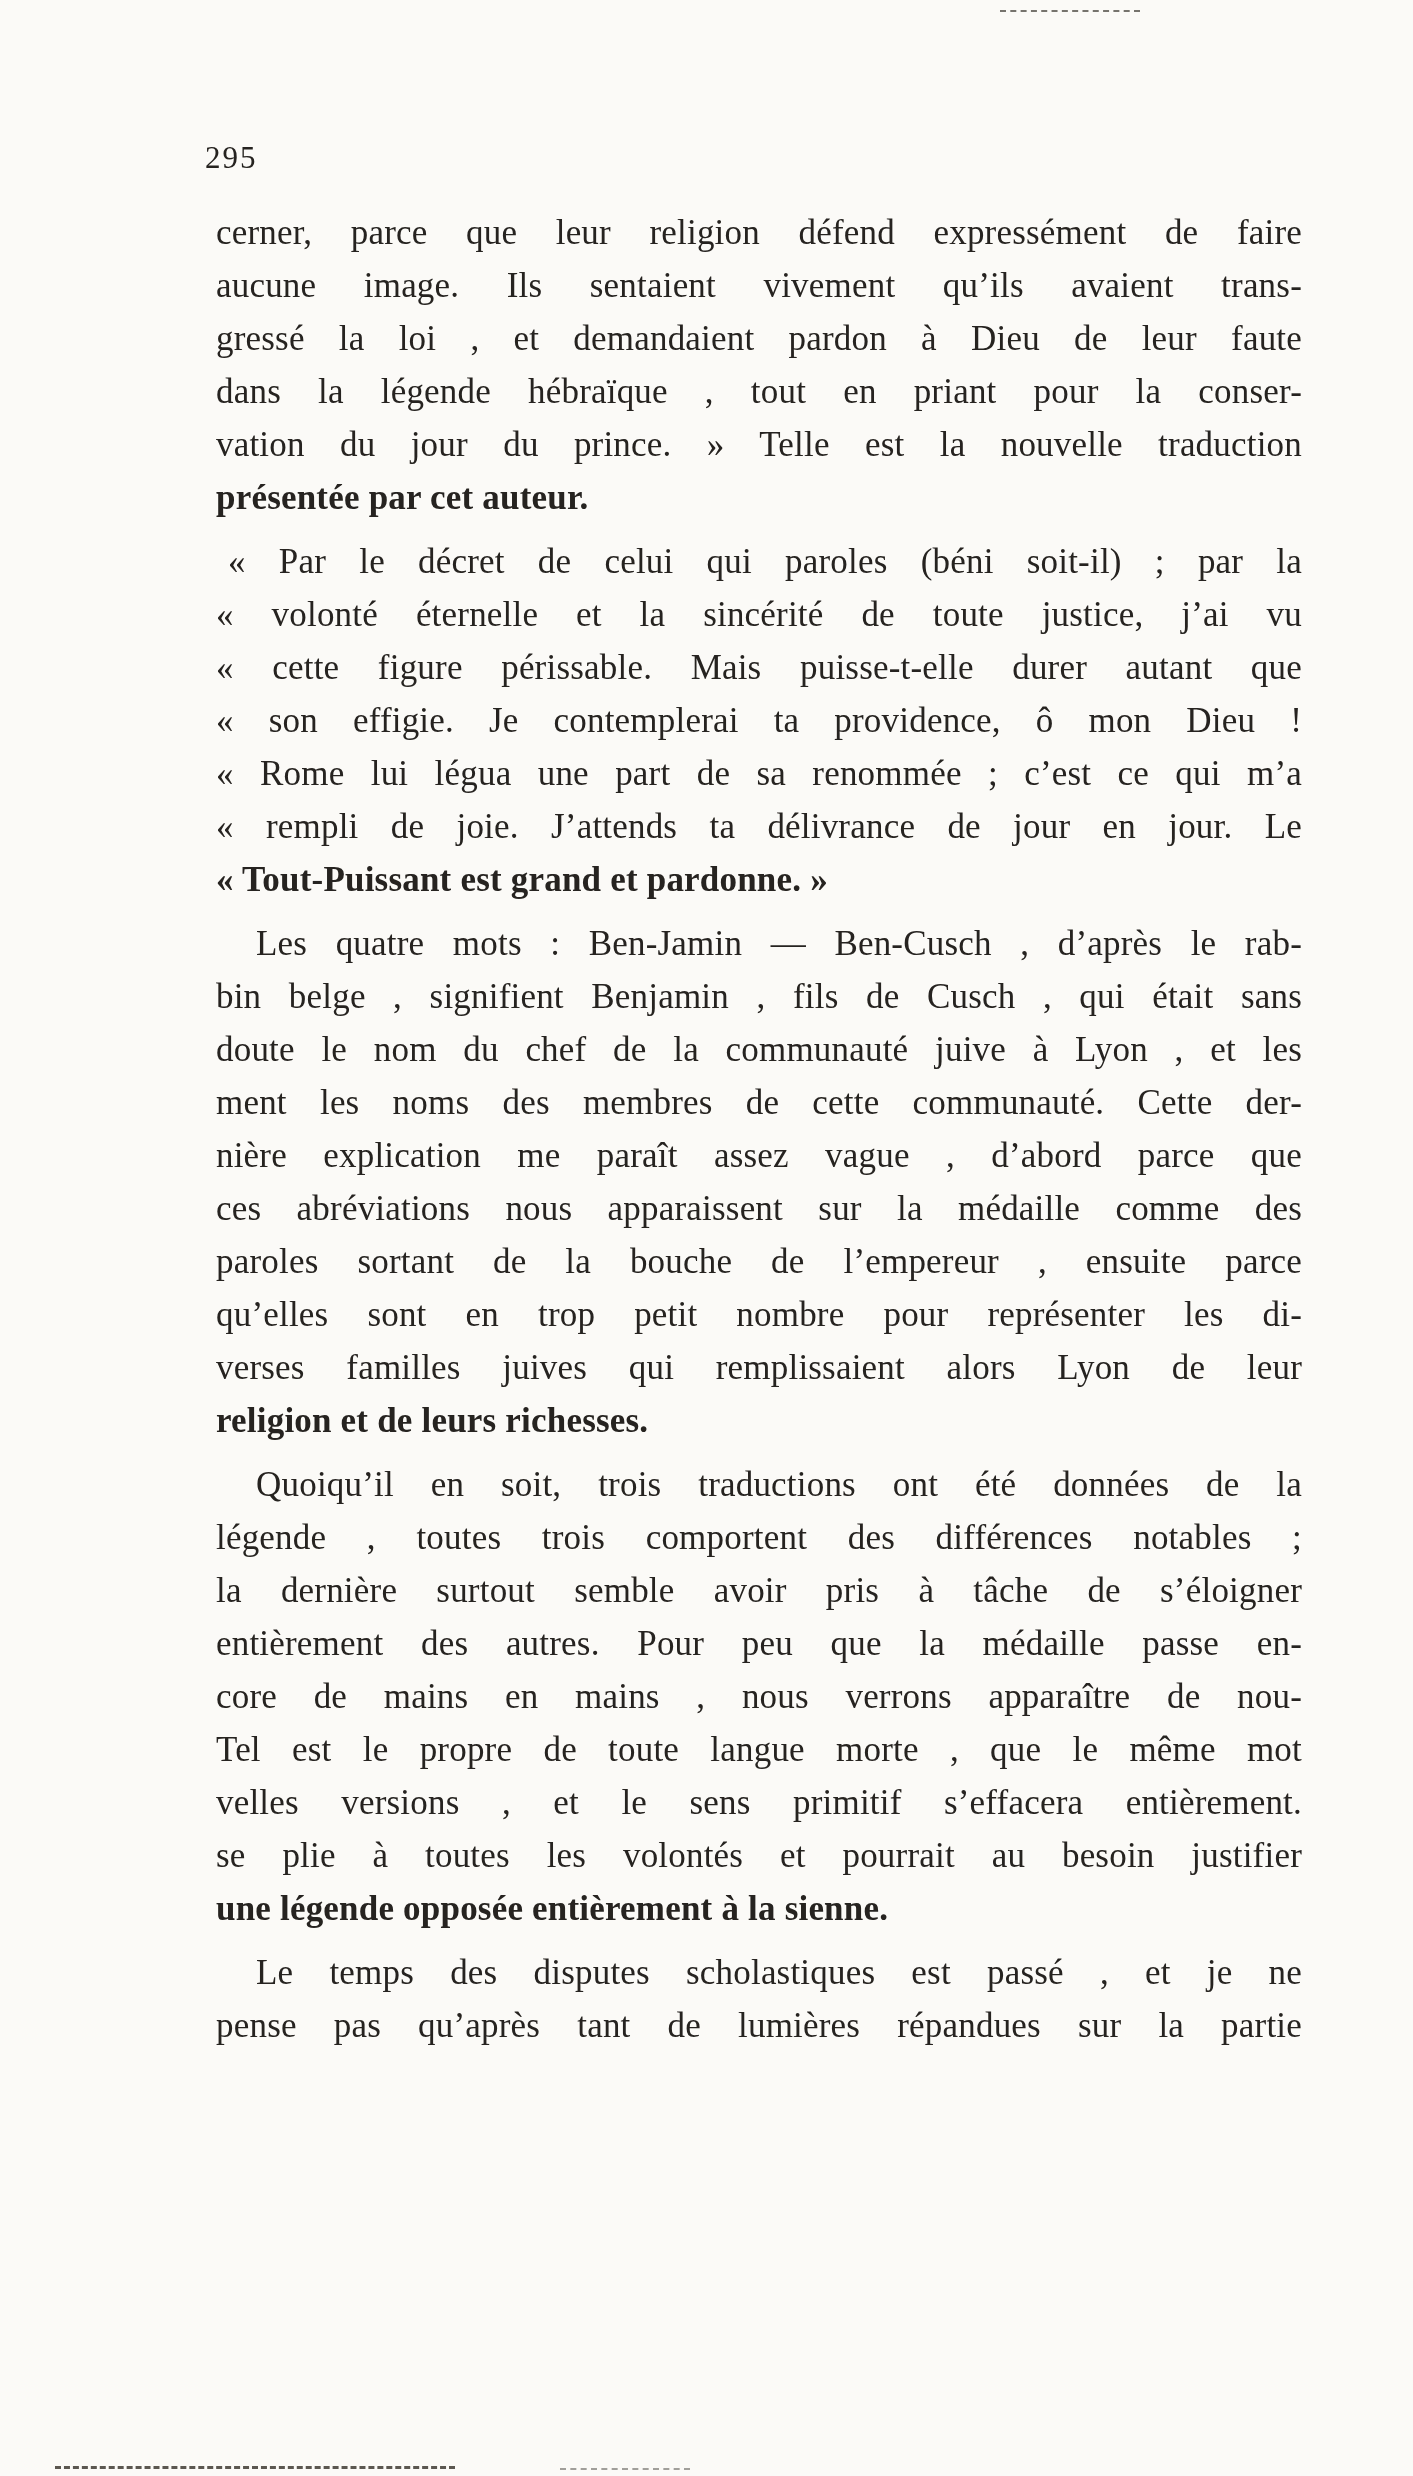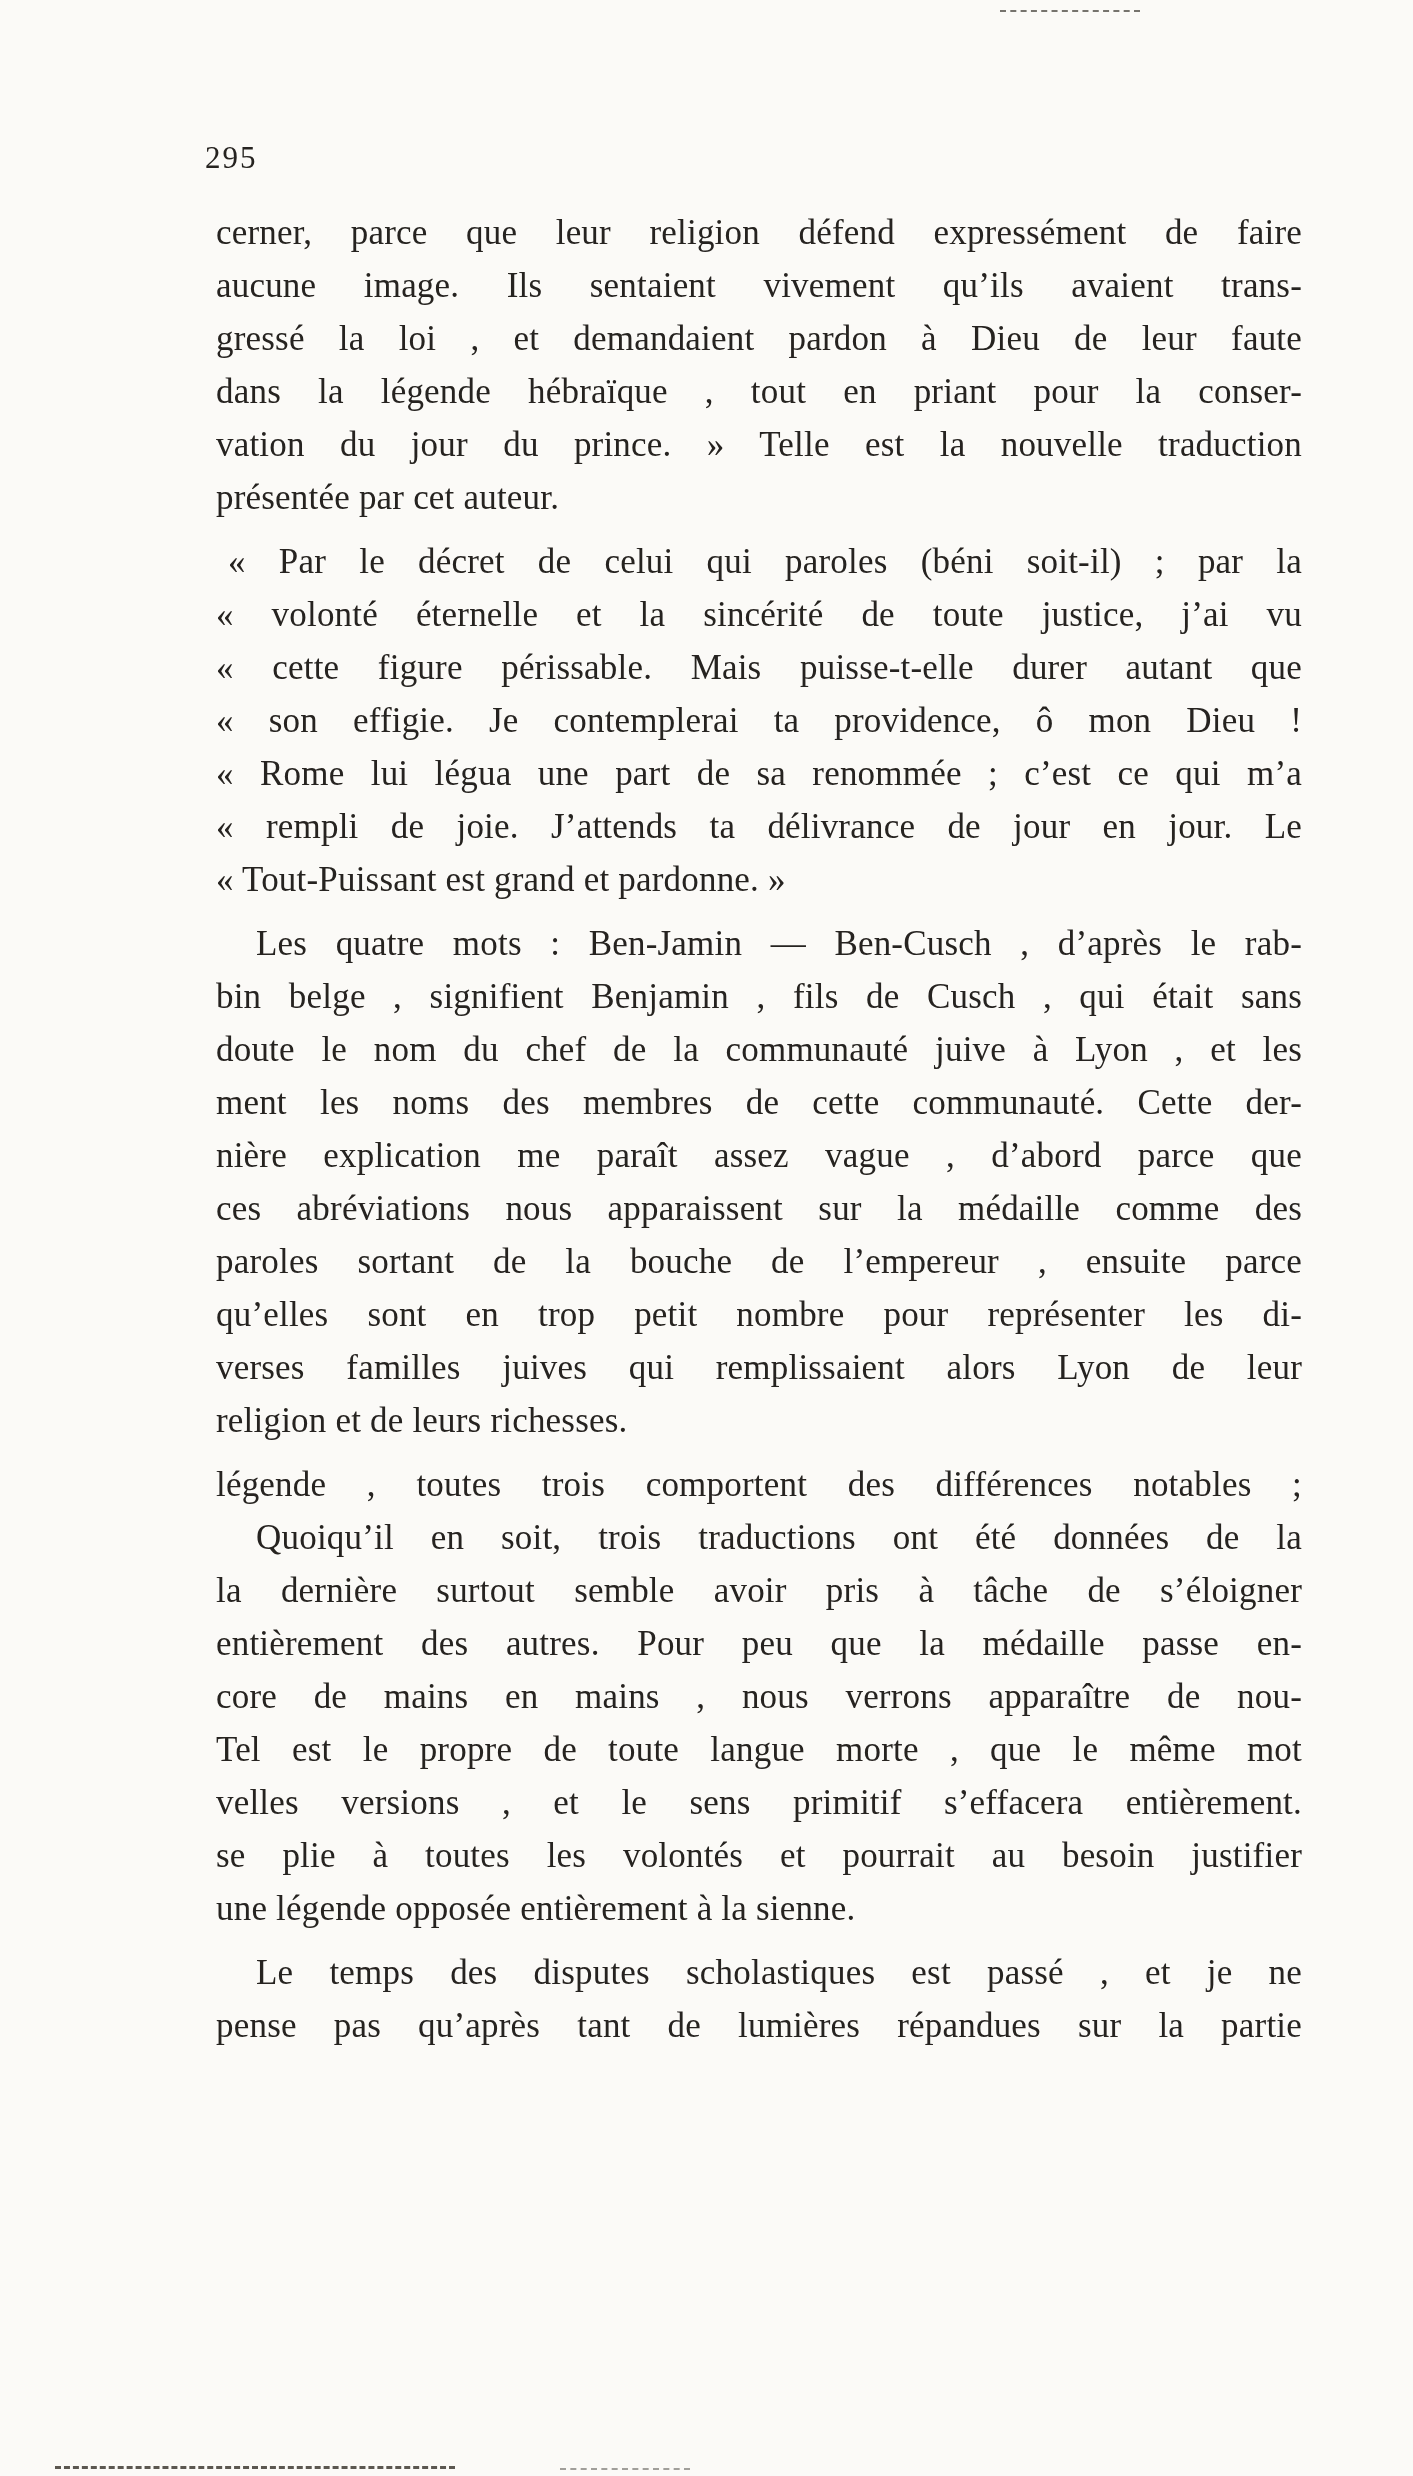--- a/index.html
+++ b/index.html
@@ -33,20 +33,21 @@
   .line {
     font-size: 35px;
     line-height: 53px;
     text-align: justify;
     text-align-last: justify;
     letter-spacing: 0.2px;
     white-space: normal;
   }
   .line.flush {
     text-align-last: left;
+    font-weight: bold;
   }
   .line.indent { text-indent: 40px; }
   .para.quote .line.indent { text-indent: 12px; }
   
   .artifact {
     position: absolute;
     border-top: 2px dashed #4a463f;
     opacity: 0.75;
   }
   .artifact.top-right { left: 1000px; top: 10px; width: 140px; }
@@ -85,22 +86,22 @@
           <div class="line">doute le nom du chef de la communauté juive à Lyon , et les</div>
           <div class="line">ment les noms des membres de cette communauté. Cette der-</div>
           <div class="line">nière explication me paraît assez vague , d’abord parce que</div>
           <div class="line">ces abréviations nous apparaissent sur la médaille comme des</div>
           <div class="line">paroles sortant de la bouche de l’empereur , ensuite parce</div>
           <div class="line">qu’elles sont en trop petit nombre pour représenter les di-</div>
           <div class="line">verses familles juives qui remplissaient alors Lyon de leur</div>
           <div class="line flush">religion et de leurs richesses.</div>
         </div>
         <div class="para normal">
+          <div class="line indent">Quoiqu’il en soit, trois traductions ont été données de la</div>
           <div class="line">légende , toutes trois comportent des différences notables ;</div>
-          <div class="line indent">Quoiqu’il en soit, trois traductions ont été données de la</div>
           <div class="line">la dernière surtout semble avoir pris à tâche de s’éloigner</div>
           <div class="line">entièrement des autres. Pour peu que la médaille passe en-</div>
           <div class="line">core de mains en mains , nous verrons apparaître de nou-</div>
           <div class="line">Tel est le propre de toute langue morte , que le même mot</div>
           <div class="line">velles versions , et le sens primitif s’effacera entièrement.</div>
           <div class="line">se plie à toutes les volontés et pourrait au besoin justifier</div>
           <div class="line flush">une légende opposée entièrement à la sienne.</div>
         </div>
         <div class="para normal">
           <div class="line indent">Le temps des disputes scholastiques est passé , et je ne</div>

